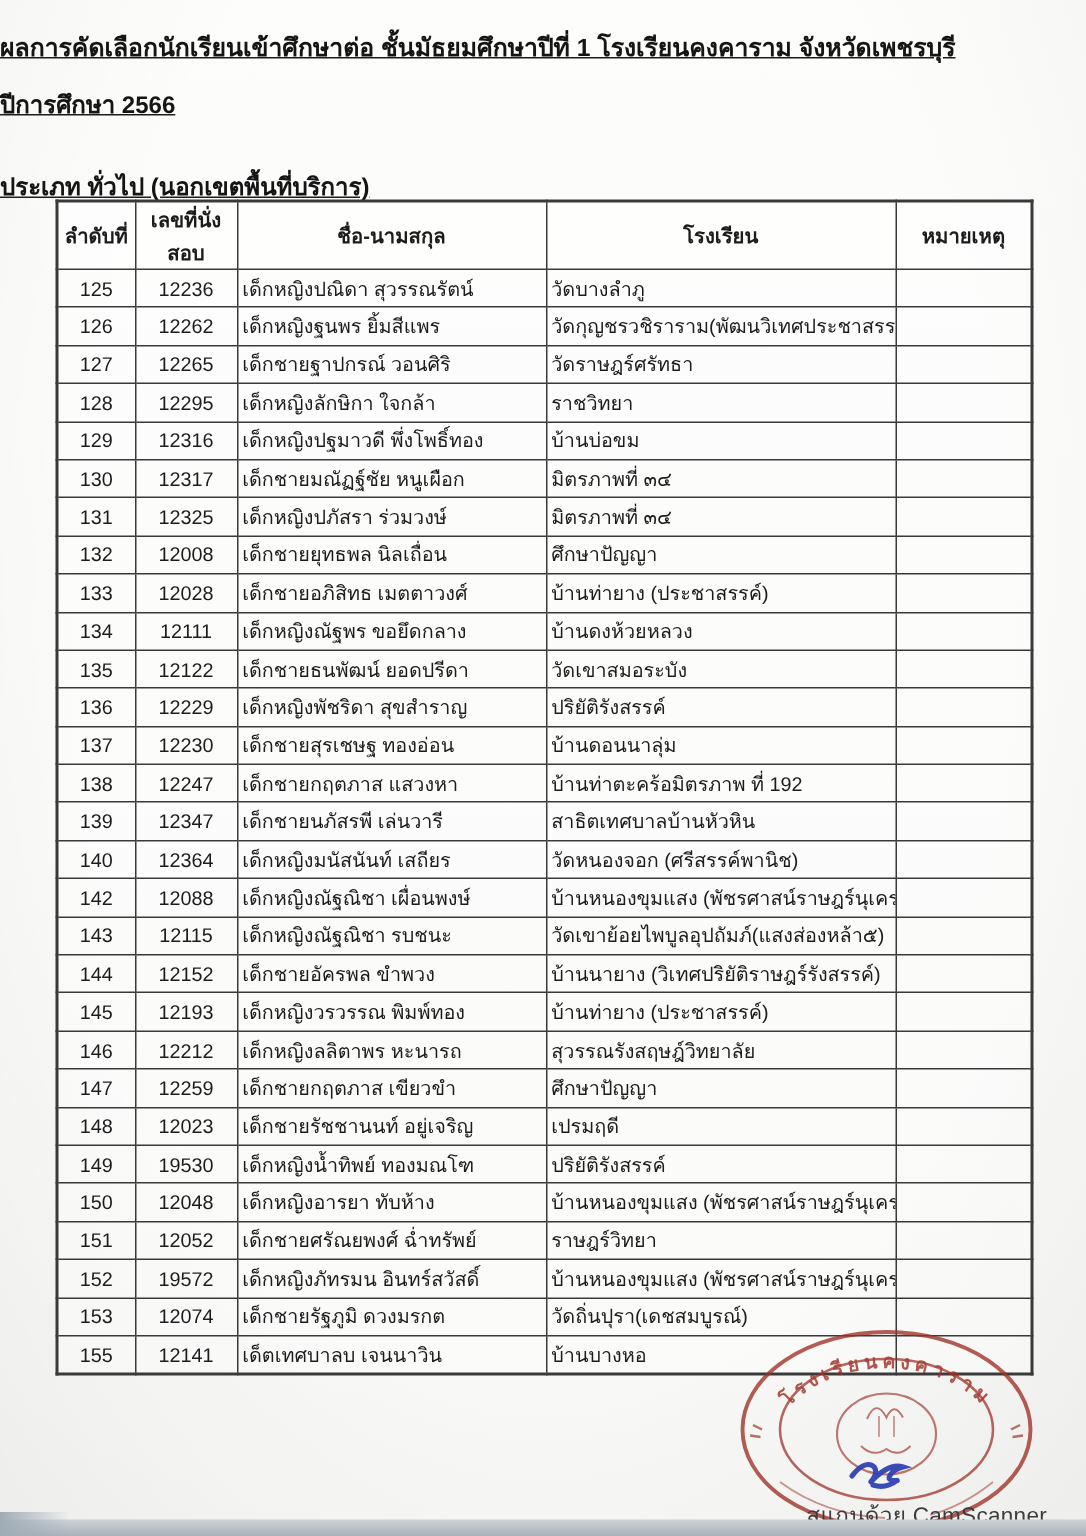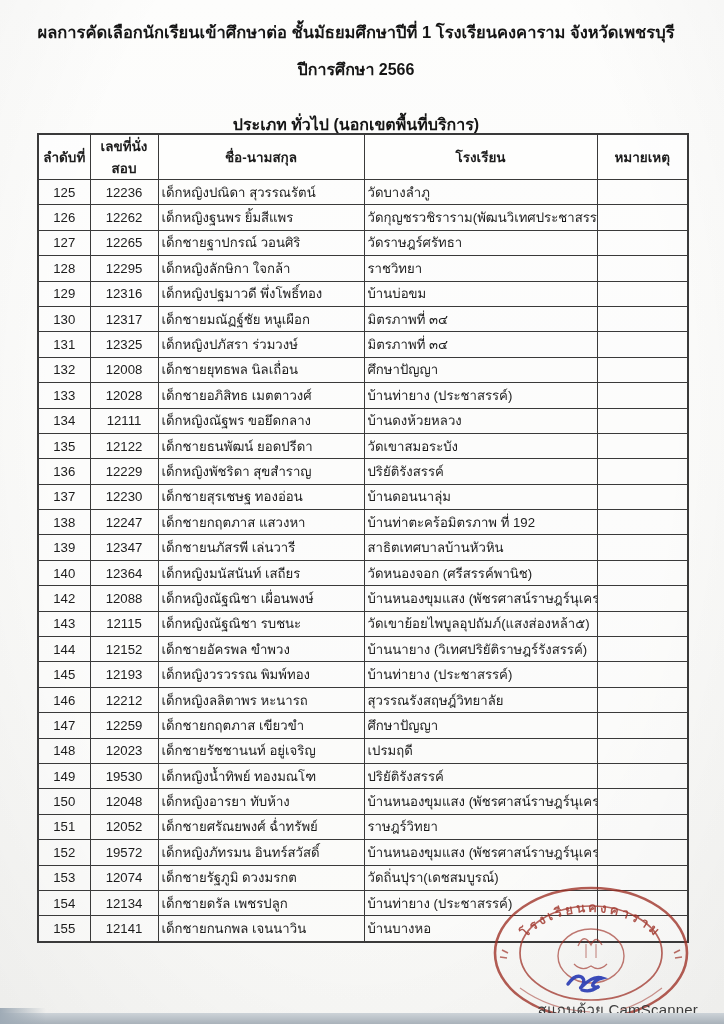--- a/index.html
+++ b/index.html
@@ -8,21 +8,21 @@
     background:#fbfbfa;
     font-family:"Liberation Sans",sans-serif;
     color:#1c1c1c;
   }
   .page{
     position:absolute;inset:0;
     background:
       radial-gradient(ellipse at 50% 40%, rgba(255,255,255,0) 60%, rgba(0,0,0,0.04) 100%),
       linear-gradient(#fdfdfc,#f7f7f5);
   }
-  .titles{position:absolute;top:22px;left:0;right:12px;text-align:center;}
+  .titles{position:absolute;top:22px;left:0;right:12px;text-decoration:underline;}
   .title-line{font-weight:bold;color:#151515;}
   .t1{font-size:16.5px;line-height:1.25;}
   .t2{font-size:16px;margin-top:14px;}
   .t3{font-size:16px;margin-top:30px;}
 
   table.results{
     position:absolute;left:37px;top:133px;
     width:650px;border-collapse:collapse;table-layout:fixed;
     font-size:13.2px;
     padding-left:16px;
@@ -278,30 +278,23 @@
           <td class="c-note"></td>
         </tr>
         <tr>
           <td class="c-order">153</td>
           <td class="c-seat">12074</td>
           <td class="c-name">เด็กชายรัฐภูมิ  ดวงมรกต</td>
           <td class="c-school">วัดถิ่นปุรา(เดชสมบูรณ์)</td>
           <td class="c-note"></td>
         </tr>
         <tr>
-          <td class="c-order">154</td>
-          <td class="c-seat">12134</td>
-          <td class="c-name">เด็กชายดรัล  เพชรปลูก</td>
-          <td class="c-school">บ้านท่ายาง (ประชาสรรค์)</td>
-          <td class="c-note"></td>
-        </tr>
-        <tr>
           <td class="c-order">155</td>
           <td class="c-seat">12141</td>
-          <td class="c-name">เด็กชายกนกพล  เจนนาวิน</td>
+          <td class="c-name">เด็ตเทศบาลบ  เจนนาวิน</td>
           <td class="c-school">บ้านบางหอ</td>
           <td class="c-note"></td>
         </tr>
       </tbody>
   </table>
 
   <svg class="stamp" viewBox="0 0 202 138" xmlns="http://www.w3.org/2000/svg">
     <g fill="none" stroke="#9e3026">
       <ellipse cx="101" cy="69" rx="96" ry="65" stroke-width="2.6" opacity="0.85"></ellipse>
       <ellipse cx="101" cy="69" rx="71" ry="47" stroke-width="1.7" opacity="0.8"></ellipse>

